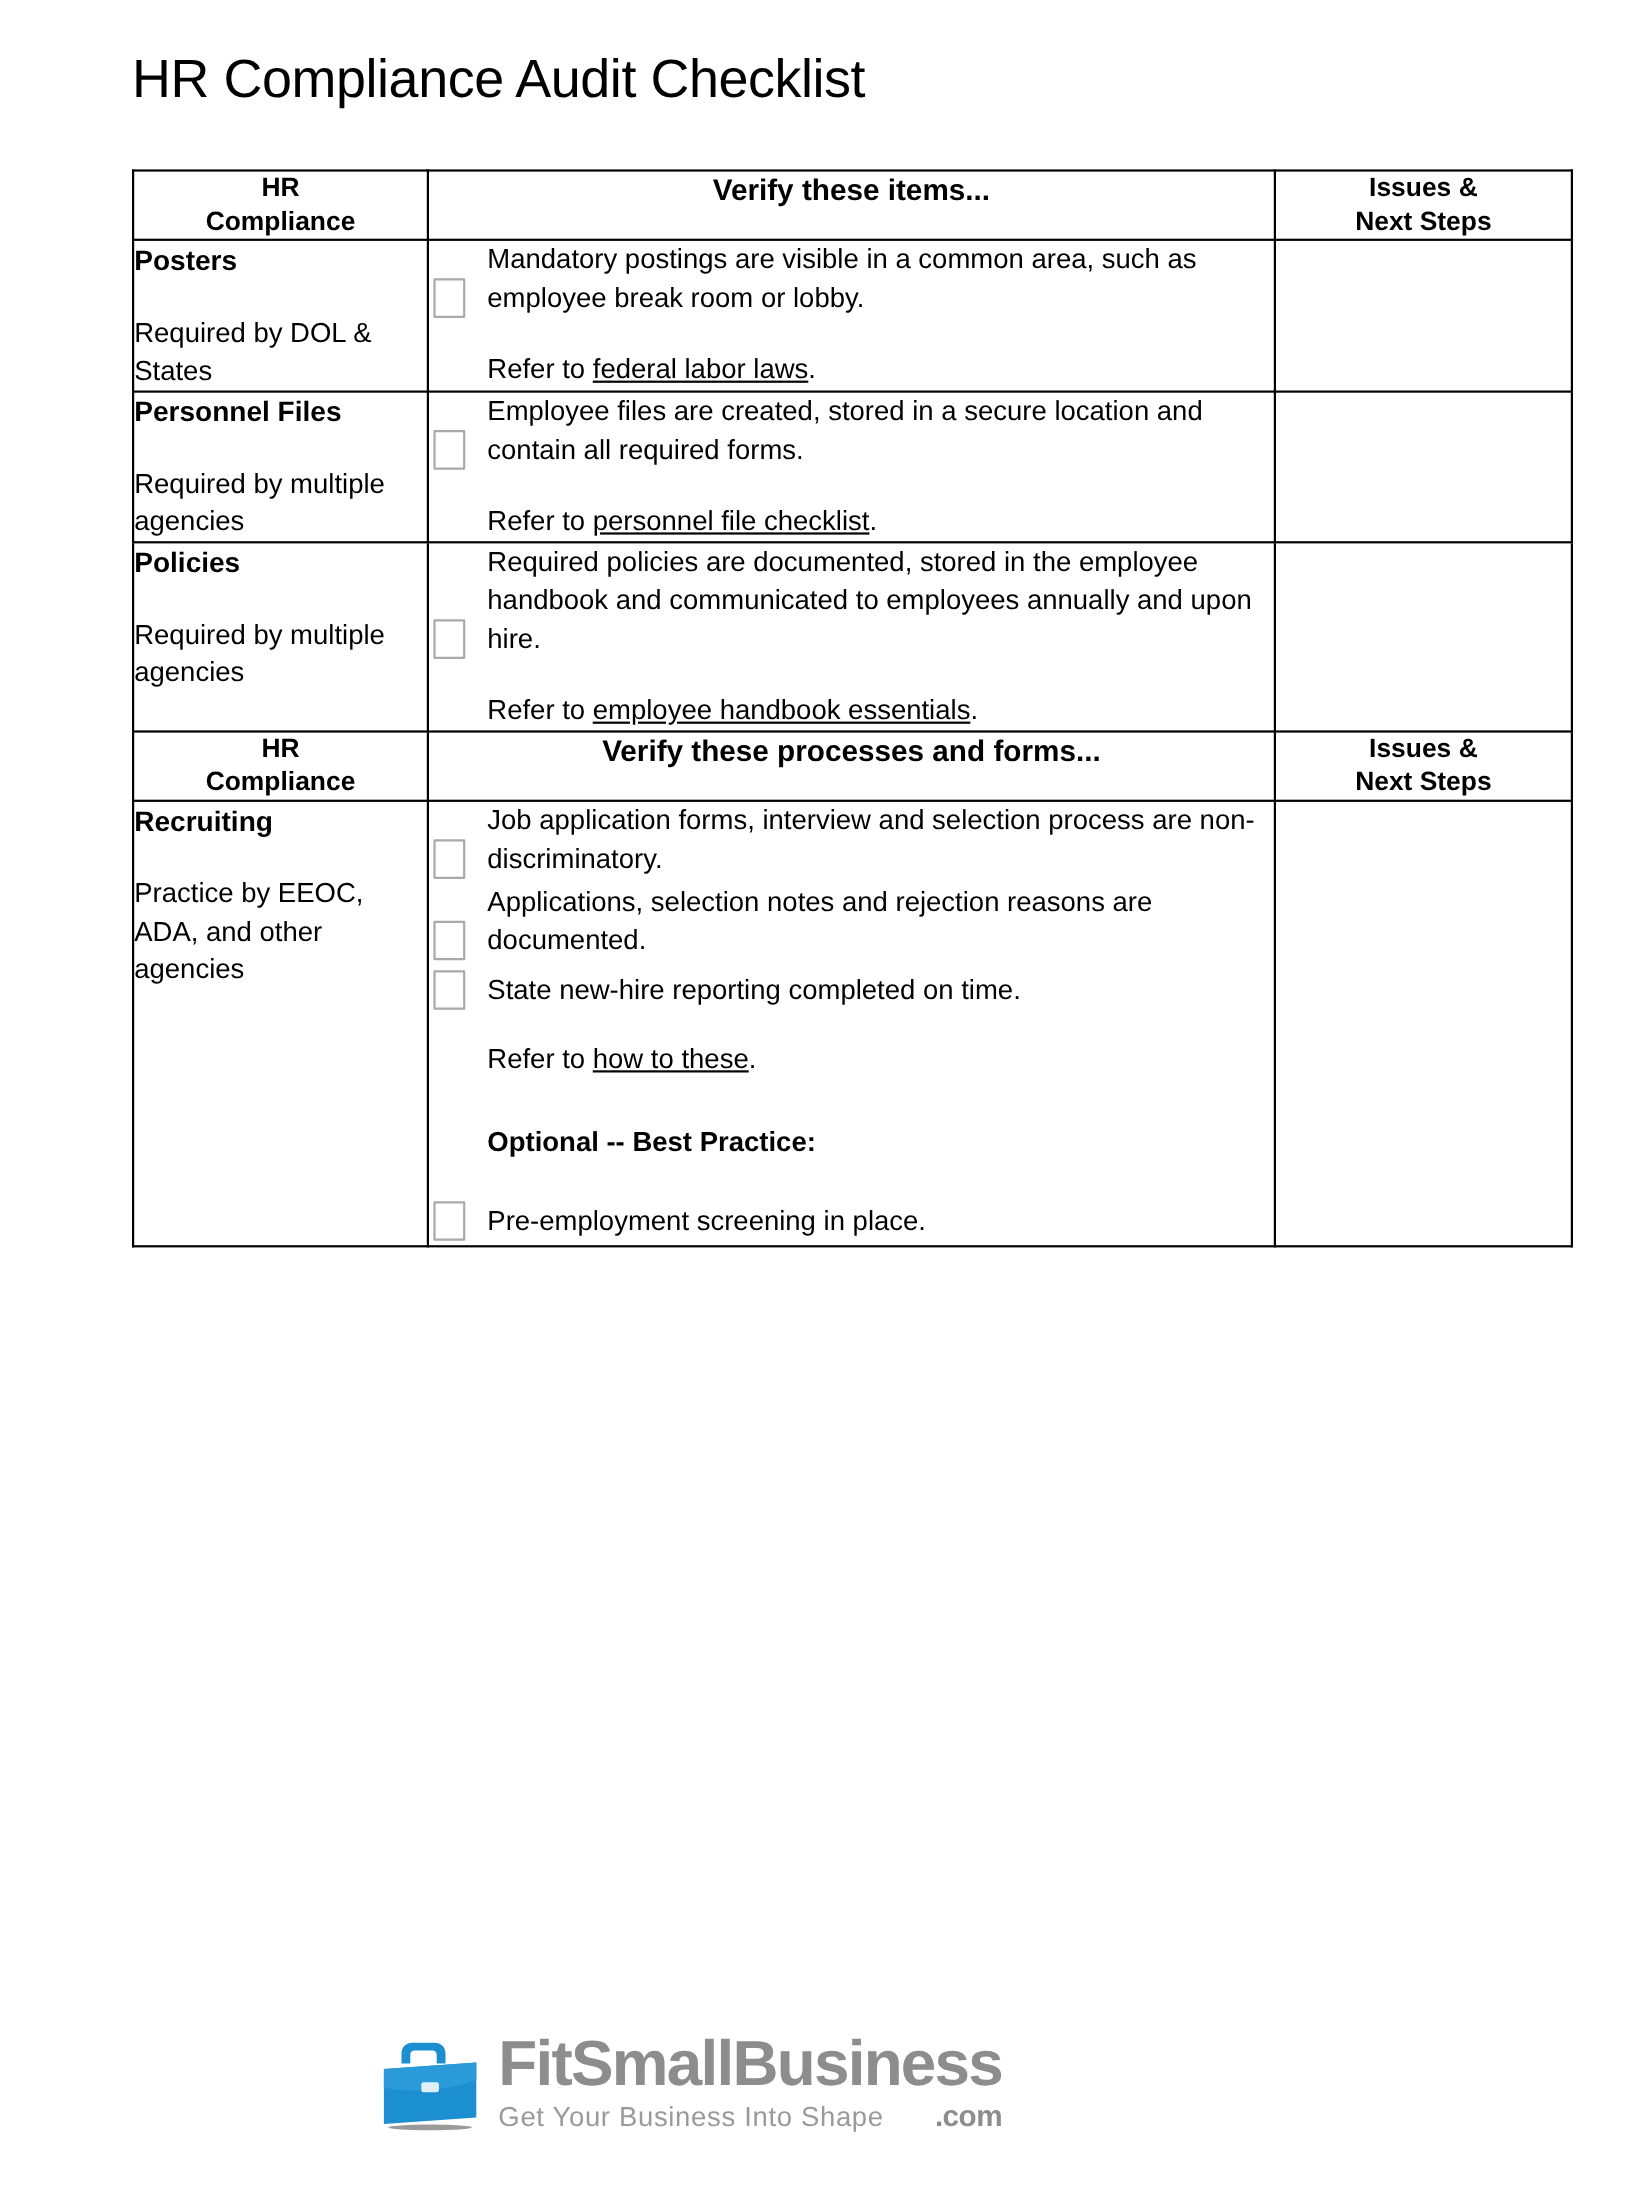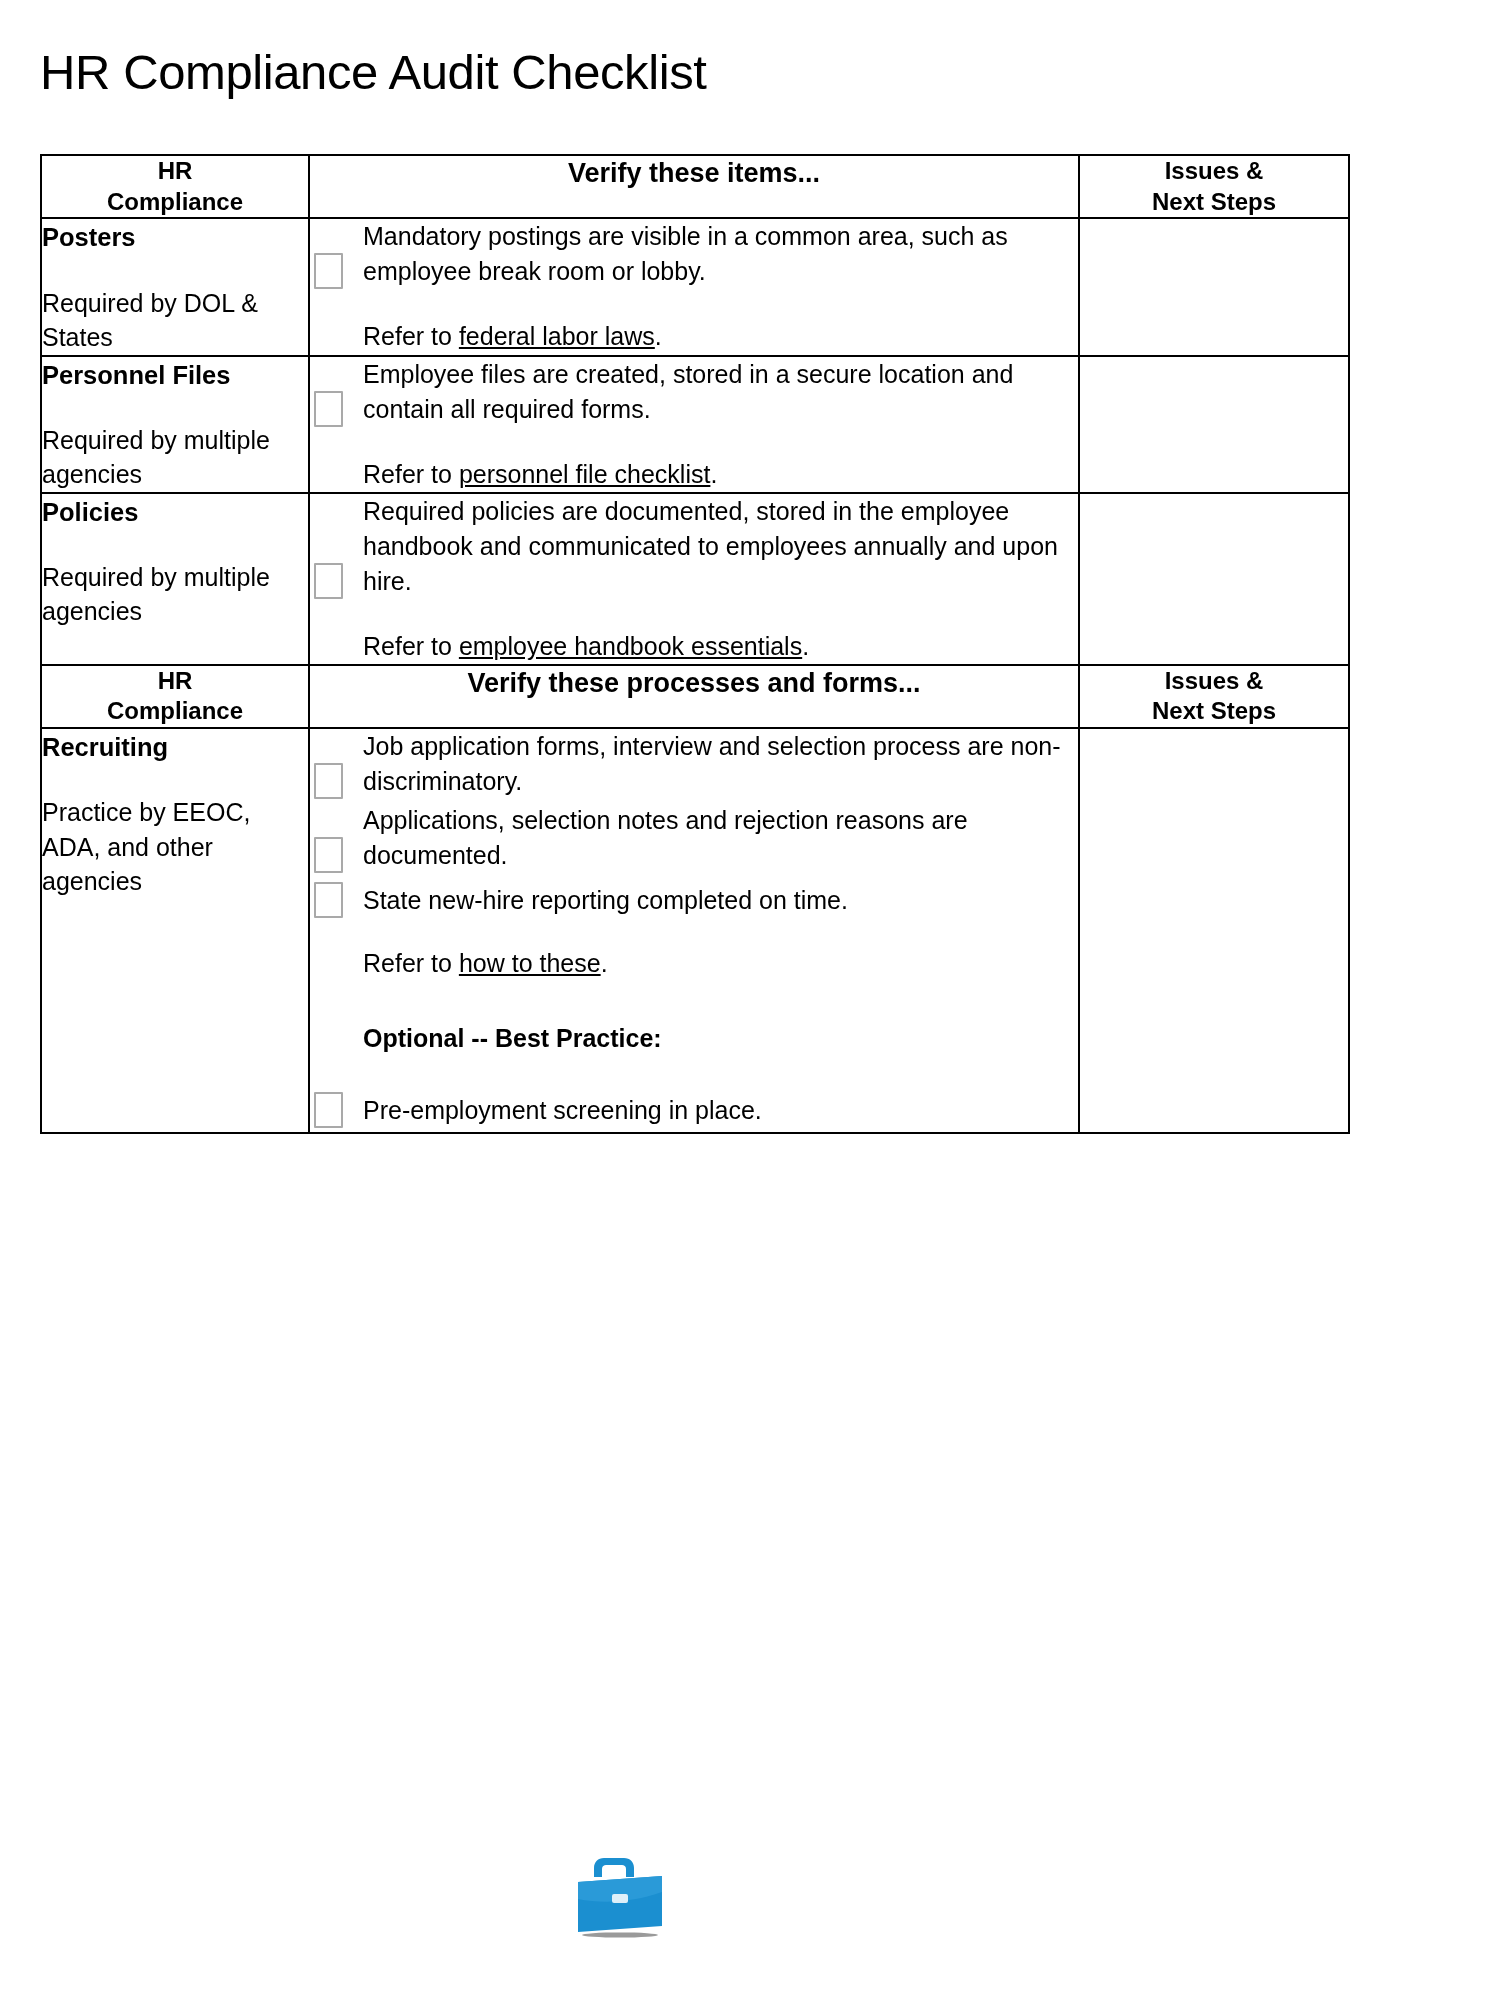--- a/index.html
+++ b/index.html
@@ -12,21 +12,21 @@
     height: 1996px;
     font-family: "Liberation Sans", sans-serif;
     color: #000000;
     -webkit-font-smoothing: antialiased;
   }
   .page {
     position: relative;
     width: 1256px;
     height: 1996px;
     box-sizing: border-box;
-    padding: 0 40px;
+    padding: 0 120px;
     background: #ffffff;
   }
   .doc-title {
     font-size: 49px;
     font-weight: normal;
     letter-spacing: -0.4px;
     margin: 0;
     padding-top: 46px;
     line-height: 1.1;
     color: #000;
@@ -307,16 +307,27 @@
     <div class="logo">
       <span class="logo-mark">
         <svg width="92" height="88" viewBox="0 0 92 88" xmlns="http://www.w3.org/2000/svg">
           <path d="M30 6 H50 C56 6 60 10 60 16 V25 H52 V17 C52 14 50 13 48 13 H32 C30 13 28 14 28 17 V25 H20 V16 C20 10 24 6 30 6 Z" fill="#1b8fd0"></path>
           <path d="M4 30 L88 24 L88 74 L4 80 Z" fill="#1b8fd0"></path>
           <path d="M4 30 L88 24 L88 40 C60 50 30 52 4 47 Z" fill="#2a9ad8"></path>
           <rect x="38" y="42" width="16" height="9" rx="2" fill="#ffffff" opacity="0.85"></rect>
           <ellipse cx="46" cy="83" rx="38" ry="2.6" fill="#9a9a9a"></ellipse>
         </svg>
       </span>
+      <span class="logo-textwrap">
+        <span class="logo-row1">
+          <span class="logo-word">Fit</span>
+            <span class="logo-word">Small</span>
+            <span class="logo-word">Business</span>
+        </span>
+        <span class="logo-row2">
+          <span class="logo-tagline">Get Your Business Into Shape</span>
+          <span class="logo-dotcom">.com</span>
+        </span>
+      </span>
     </div>
   </div>
 
 </div>
 
 </body></html>

